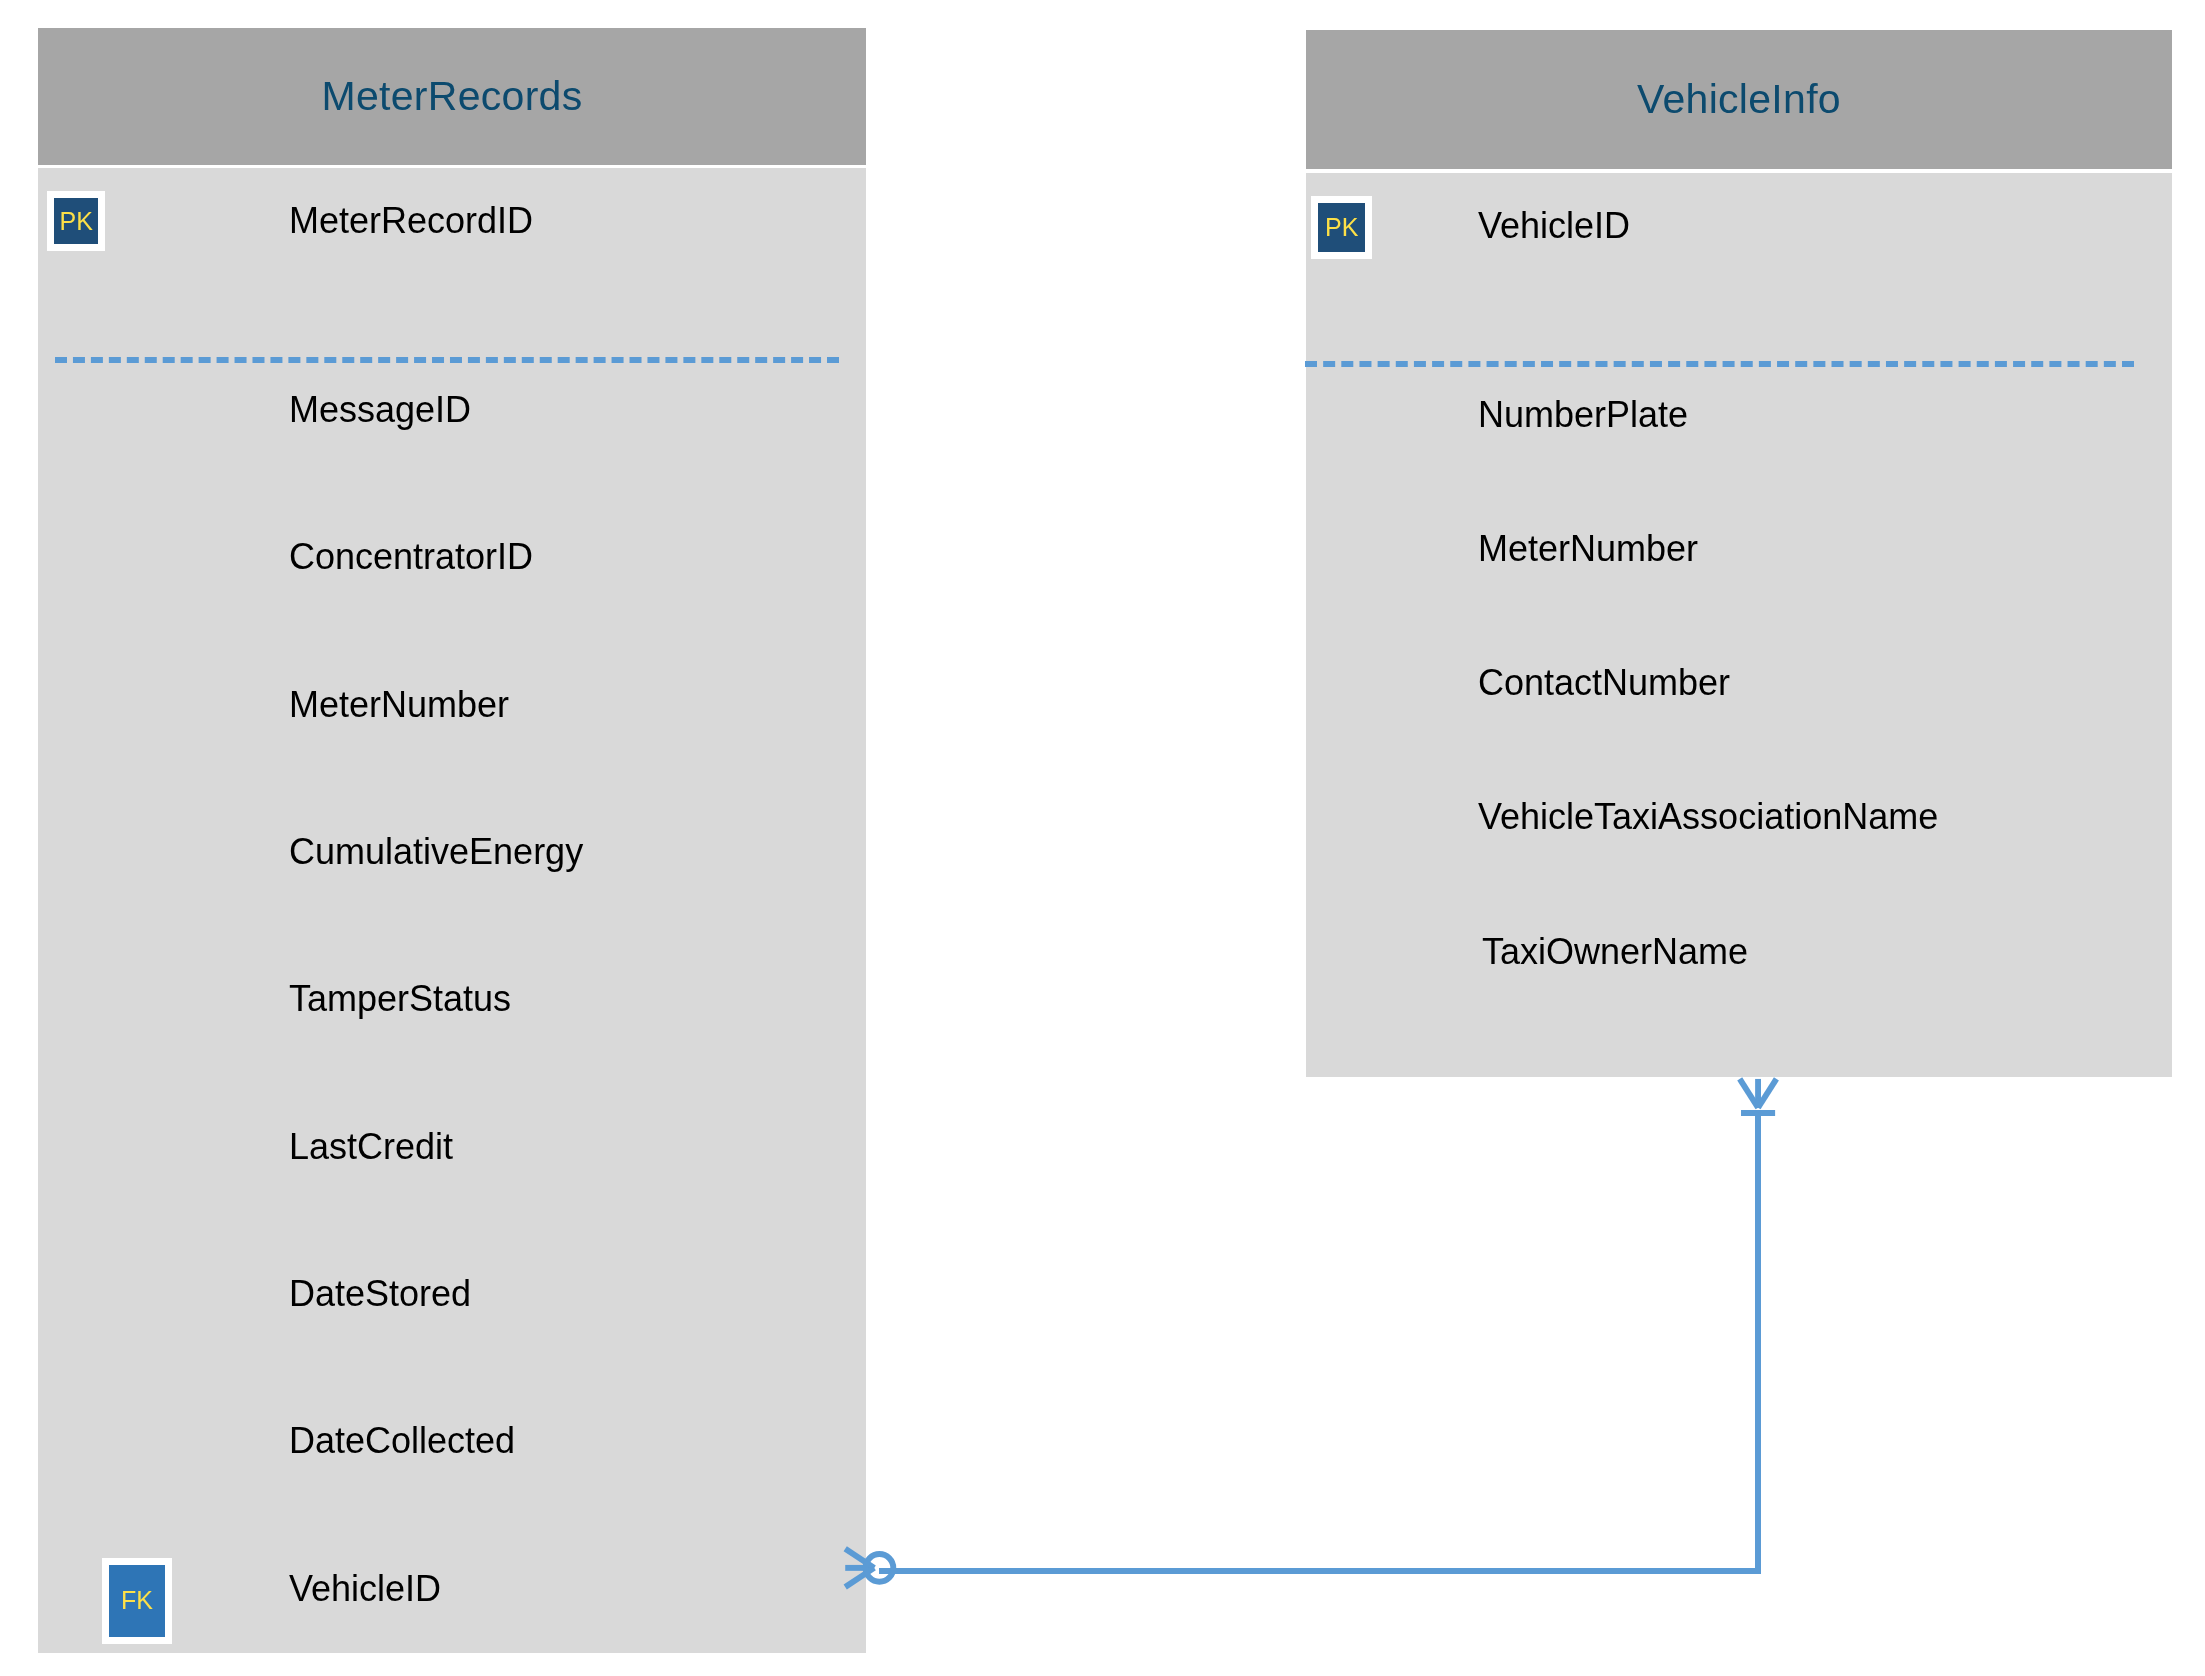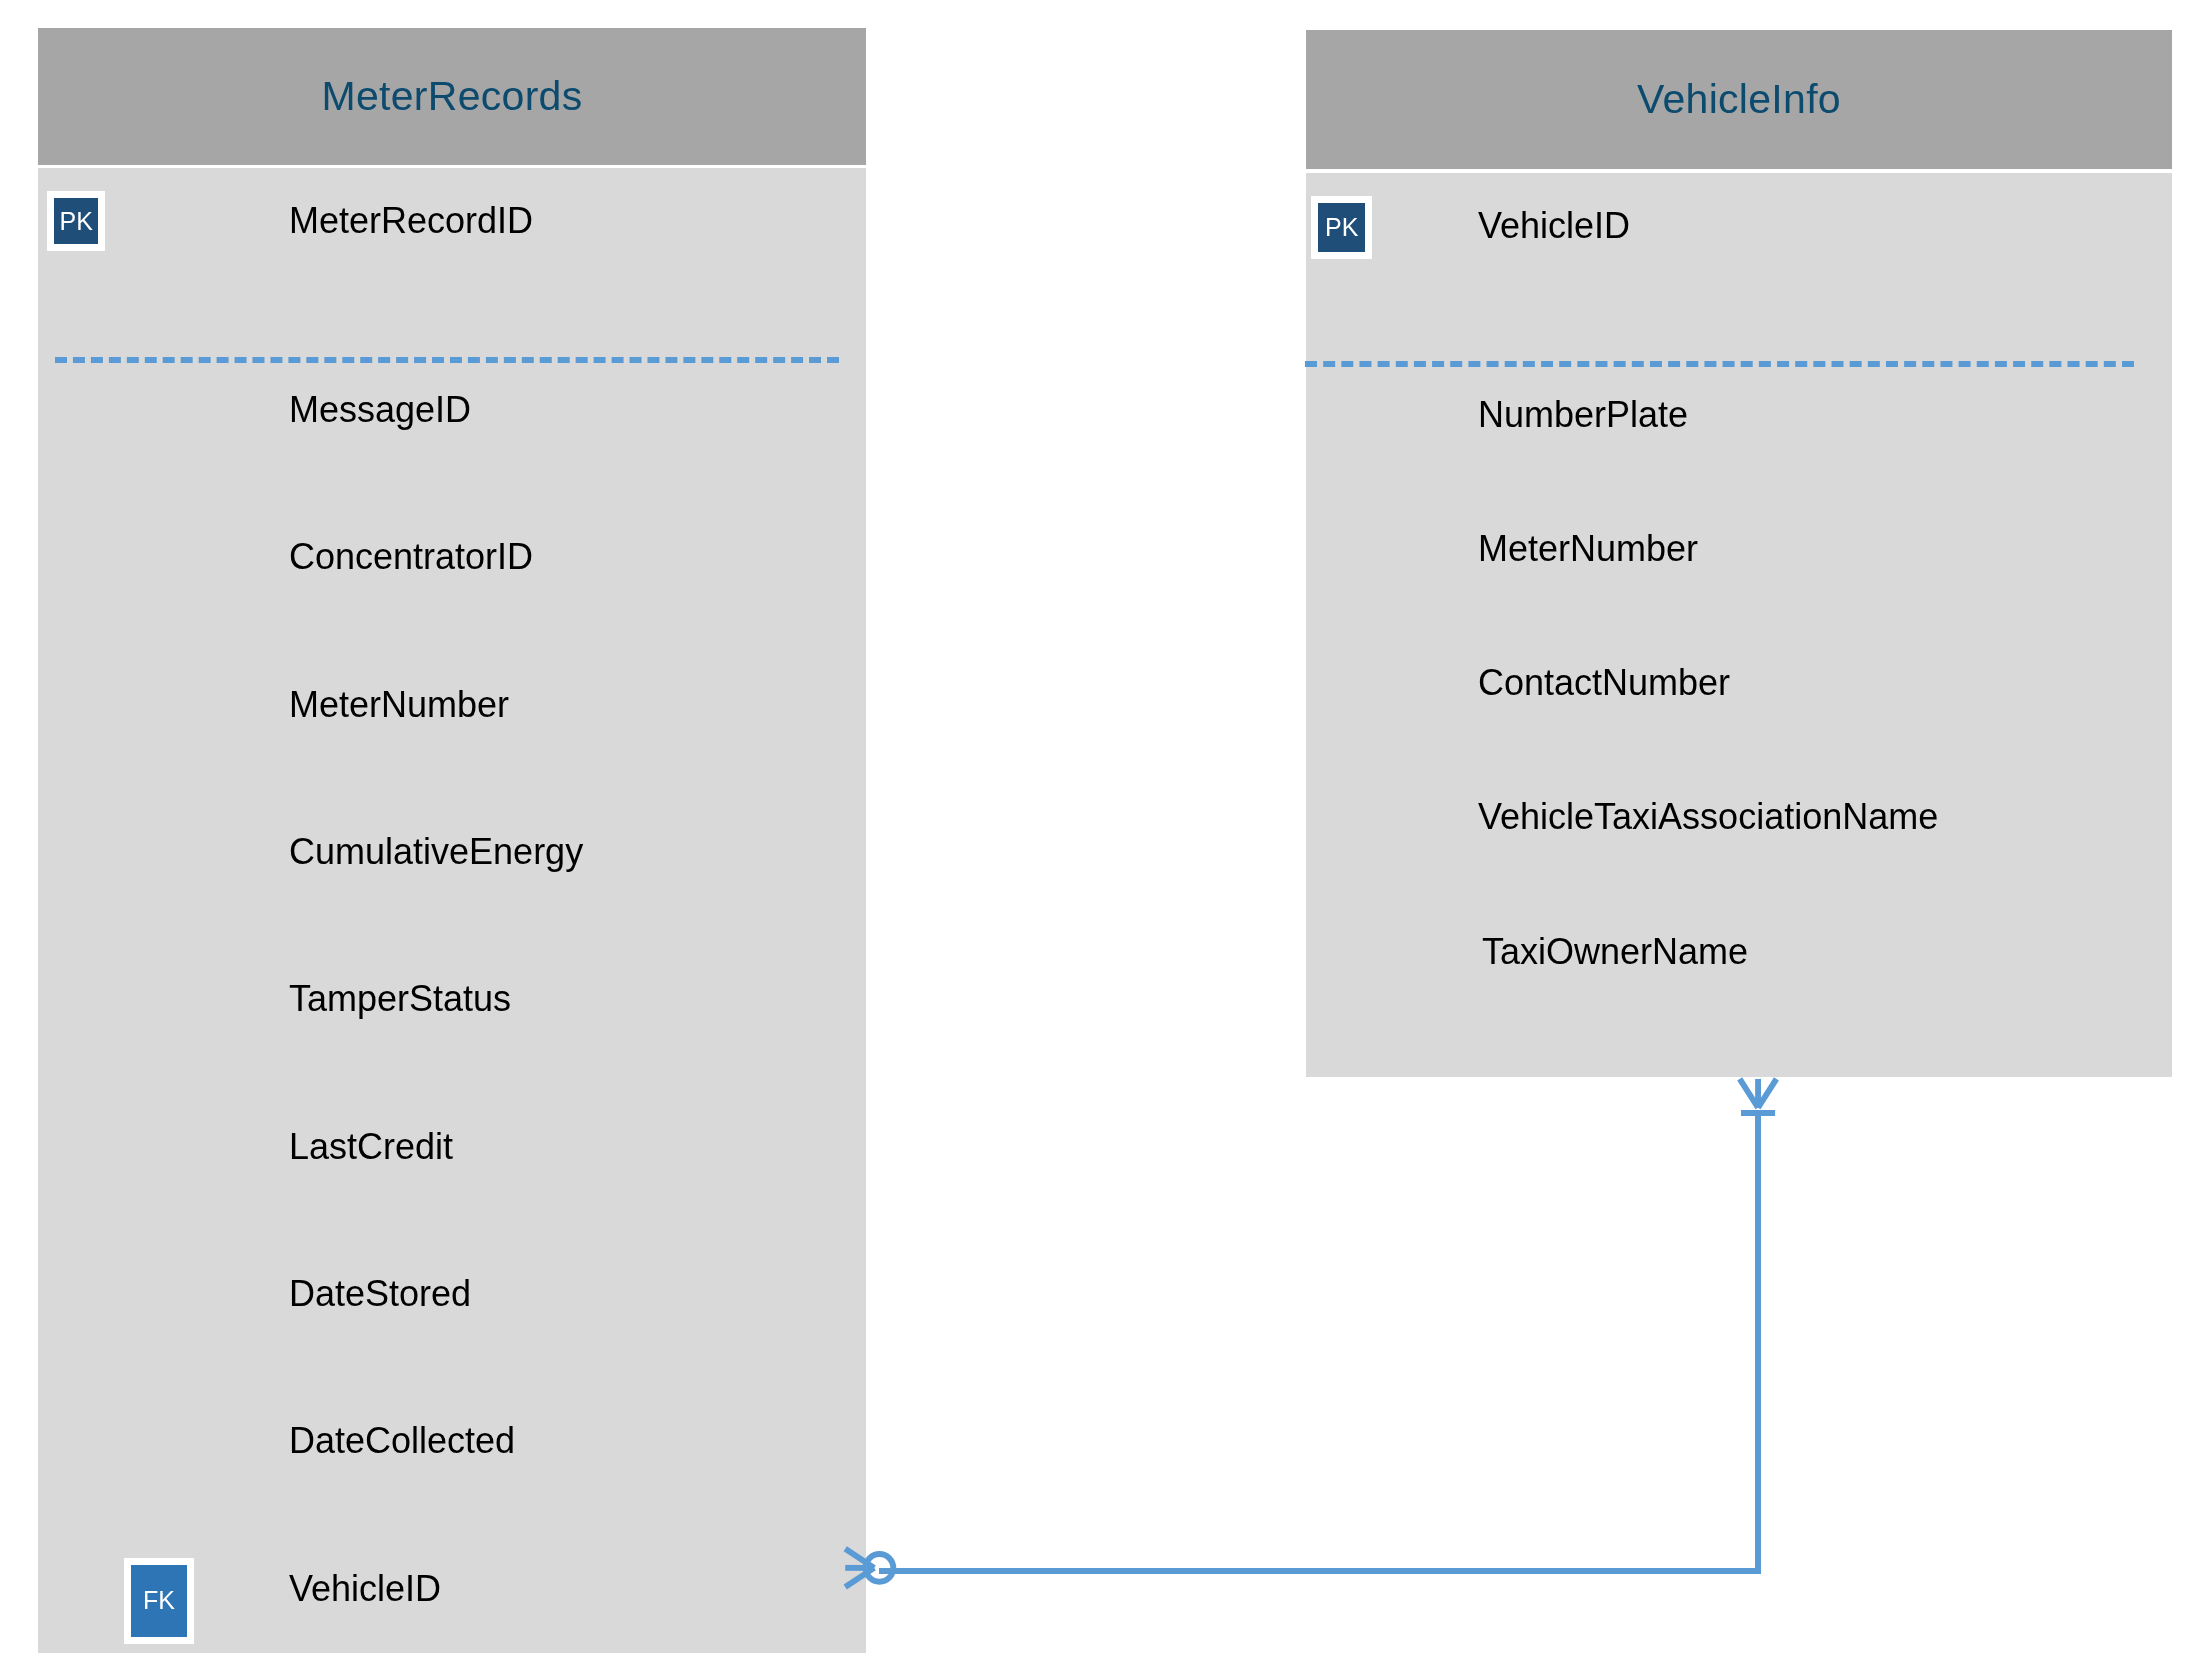--- a/index.html
+++ b/index.html
@@ -77,21 +77,21 @@
     background: #1f4e79;
     border: 7.2px solid #ffffff;
     display: flex;
     align-items: center;
     justify-content: center;
   }
   .key-badge.fk {
     background: #2e75b6;
   }
   .key-badge-text {
-    color: #ffffff;
+    color: #fde047;
     font-size: 25px;
     line-height: 1;
     font-weight: 400;
     white-space: nowrap;
   }
 
   
   .pk-divider {
     position: absolute;
     height: 0;
@@ -162,21 +162,21 @@
 
       <div class="attr-row" style="top:1096px;">
         <span class="attr-label" style="left:251px; top:12px;">DateStored</span>
       </div>
 
       <div class="attr-row" style="top:1243px;">
         <span class="attr-label" style="left:251px; top:12px;">DateCollected</span>
       </div>
 
       <div class="attr-row" style="top:1391px;">
-        <div class="key-badge fk" style="left:86px; top:-1.3px; width:70px; height:86px;">
+        <div class="key-badge fk" style="left:64px; top:-1.3px; width:70px; height:86px;">
           <span class="key-badge-text">FK</span>
         </div>
         <span class="attr-label" style="left:251px; top:12px;">VehicleID</span>
       </div>
 
     </div>
   </div>
 
   <div class="entity" style="left:1306px; top:30px; width:866px; height:1047px;">
 

